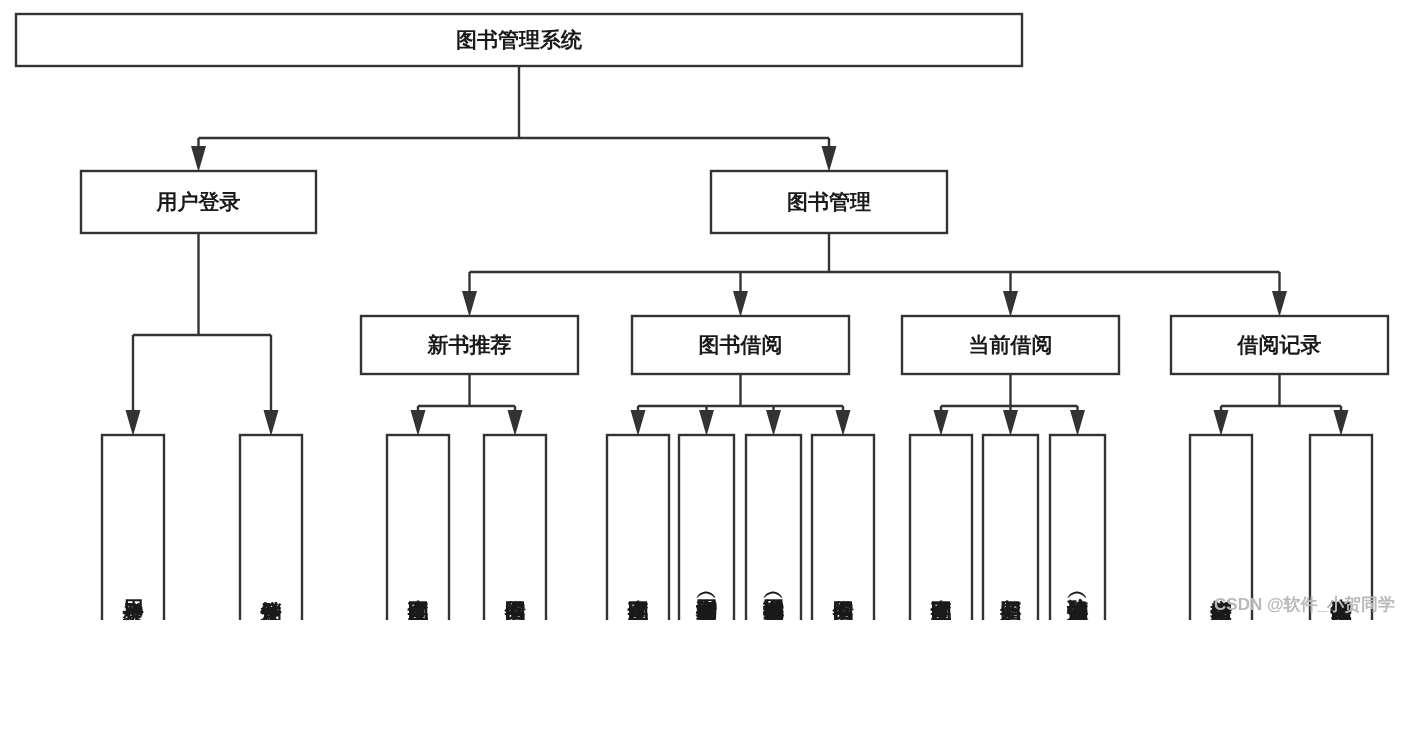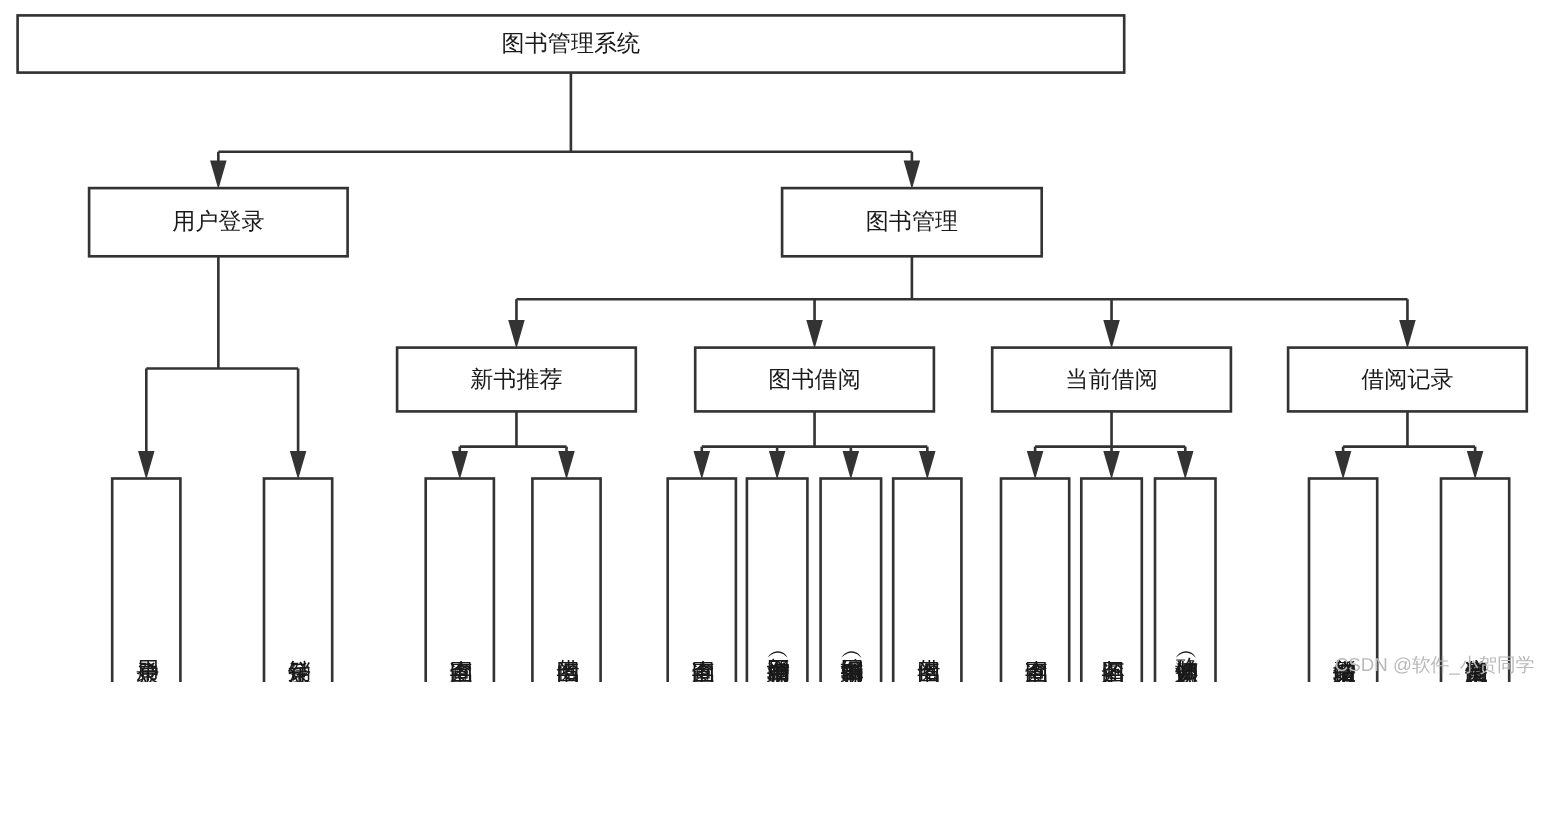--- a/index.html
+++ b/index.html
@@ -10,20 +10,21 @@
   }
   body {
     font-family: "Liberation Sans", "DejaVu Sans", sans-serif;
   }
   #diagram-root {
     position: relative;
     width: 1405px;
     height: 620px;
     background: #ffffff;
     overflow: hidden;
+    font-weight: bold;
   }
   svg.diagram-canvas {
     position: absolute;
     left: 0;
     top: 0;
     width: 1405px;
     height: 747px;
   }
   .node-box {
     fill: #ffffff;

